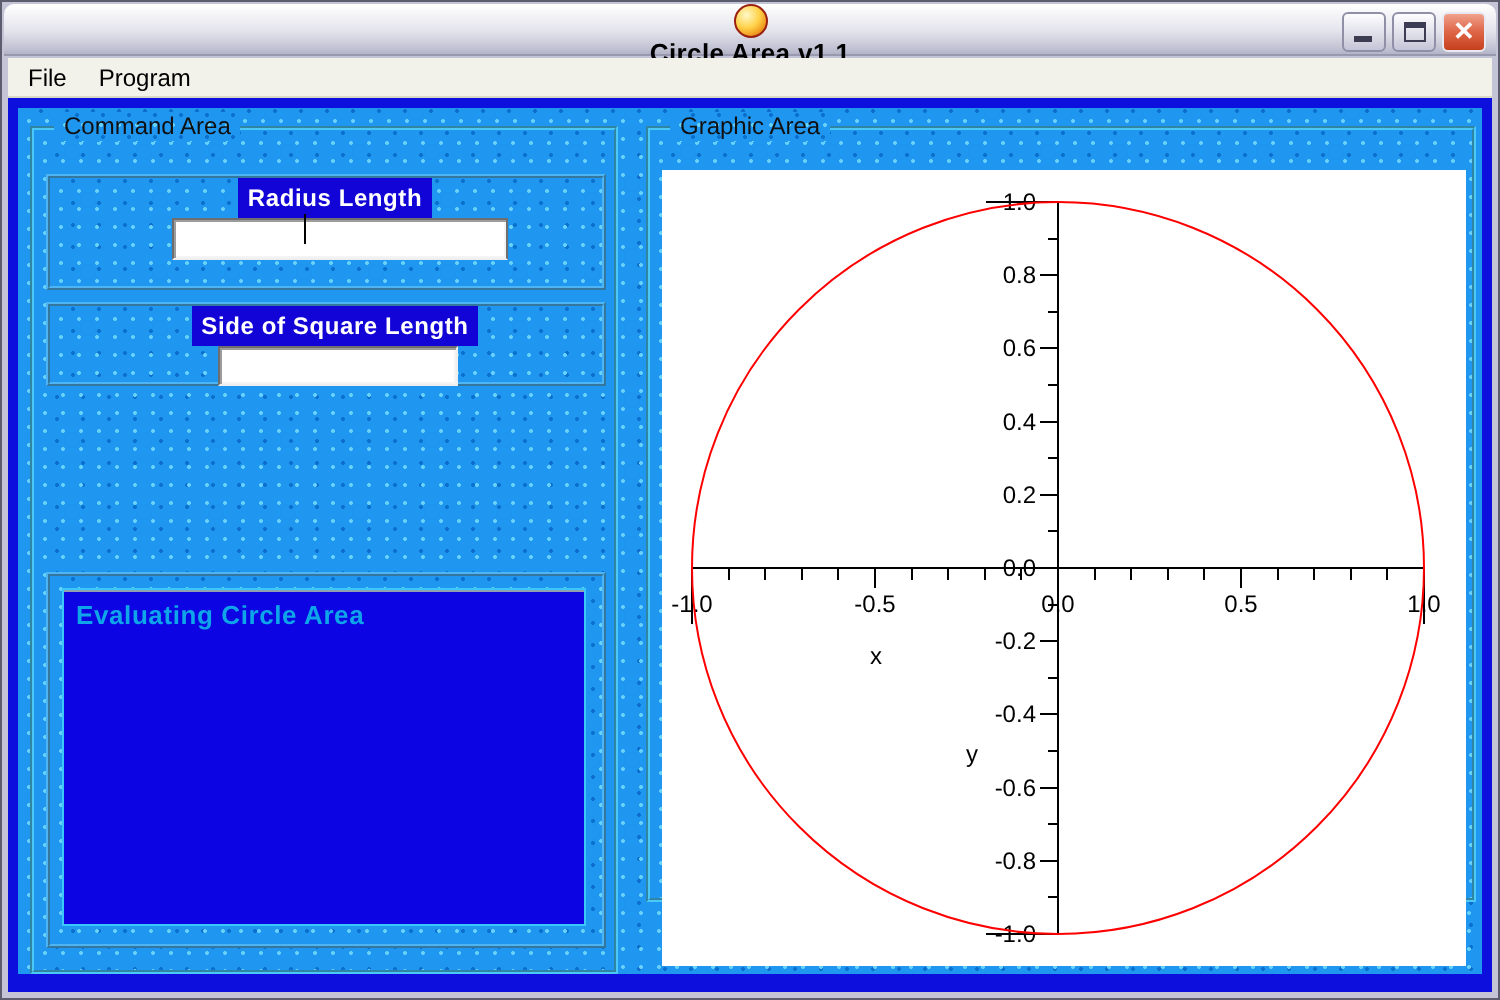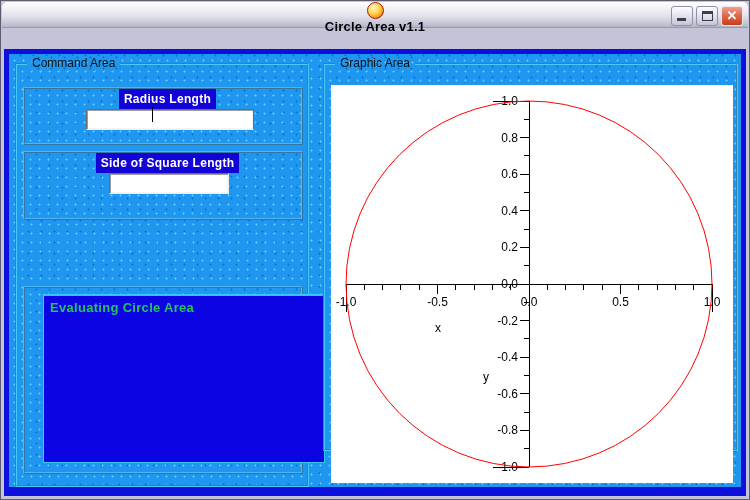--- a/index.html
+++ b/index.html
@@ -56,21 +56,21 @@
   .inner{position:absolute;top:5px;left:5px;right:5px;bottom:9px;}
   .lf{position:absolute;border:2px groove #4ac9f8;}
   #lf-command{left:6px;top:9px;width:294px;height:424px;}
   #lf-graphic{left:314px;top:9px;width:415px;height:388px;}
   .legend-chip{
     position:absolute;top:-9px;left:10px;padding:0 5px;
     font-size:12px;line-height:15px;color:#101010;
   }
   .row{position:absolute;left:6px;width:280px;border:2px ridge #4fb5f2;}
   #row-radius{top:22px;height:58px;}
-  #row-side{top:86px;height:69px;}
+  #row-side{top:86px;height:42px;}
   #row-buttons{top:150px;height:65px;}
   #row-status{top:221px;height:188px;}
   .row-flex{display:flex;align-items:center;height:100%;padding-left:9px;flex-direction:column;}
   .chip{
     background:#1203d6;color:#fff;font-weight:bold;font-size:12px;
     padding:3px 5px;white-space:nowrap;letter-spacing:.3px;
   }
   .entry{
     height:21px;background:#fff;border:1px solid;
     border-color:#6e6e6e #efefef #efefef #6e6e6e;
@@ -86,23 +86,23 @@
     background:linear-gradient(#ffffff,#e9e9f1 45%,#c8c9d8);
     border:1px solid #2527ad;border-radius:2px;
     box-shadow:inset 0 0 0 1px #f6f6fc;
     color:#fff;font-weight:bold;font-size:12px;
     font-family:"Liberation Sans",sans-serif;
     text-shadow:0 0 2px #9a9aa8;cursor:default;
   }
   #btn-clear{left:45px;top:19px;}
   #btn-draw{left:177px;top:19px;}
   .status-box{
-    position:absolute;left:19px;top:7px;width:280px;height:167px;
+    position:absolute;left:7px;top:7px;width:260px;height:167px;
     background:#0d04e4;outline:1px solid #39c8f7;border-top:1px solid #8fa0b0;
-    color:#22c55e;font-weight:bold;font-size:13px;letter-spacing:.3px;
+    color:#0ea5e9;font-weight:bold;font-size:13px;letter-spacing:.3px;
     padding:4px 6px;
   }
   .plot-canvas{
     position:absolute;left:6px;top:20px;width:402px;height:398px;background:#ffffff;
   }
   svg text{font-family:"Liberation Sans",sans-serif;font-size:12px;fill:#000;}
 </style>
 </head>
 <body>
 
@@ -115,20 +115,24 @@
       <span class="win-btn">
           <span class="glyph-min"></span>
         </span>
       <span class="win-btn">
           <span class="glyph-max"></span>
         </span>
       <span class="win-btn close">✕</span>
     </span>
   </div>
 
+  <div class="menubar">
+    <span class="menu-item">File</span>
+    <span class="menu-item">Program</span>
+  </div>
 
   <div class="content">
     <div class="inner stipple">
 
       <div class="lf stipple" id="lf-command">
         <span class="legend-chip stipple">Command Area</span>
 
         <div class="row stipple" id="row-radius">
           <div class="row-flex">
             <span class="chip">Radius Length</span>

